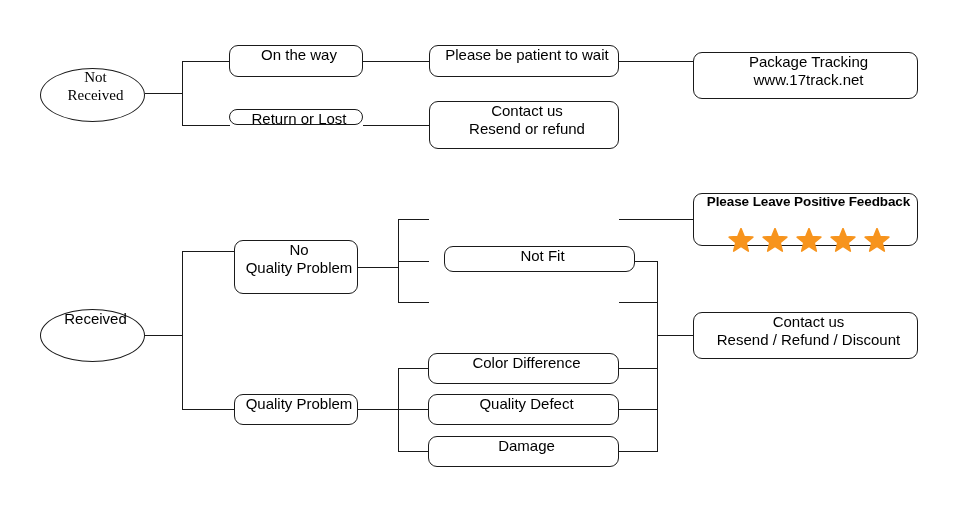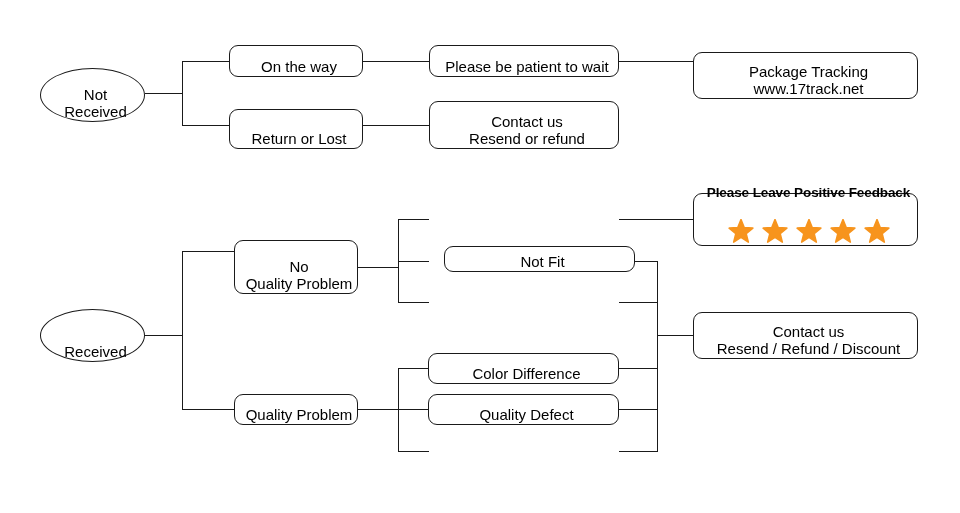--- a/index.html
+++ b/index.html
@@ -20,21 +20,21 @@
   }
   
   .node {
     position: absolute;
     box-sizing: border-box;
     border: 1.3px solid #1a1a1a;
     background: #ffffff;
     display: flex;
     flex-direction: column;
     align-items: center;
-    justify-content: flex-end;
+    justify-content: flex-start;
     text-align: center;
     color: #000000;
     font-size: 15px;
     line-height: 1.18;
     z-index: 3;
     padding-left: 6px;
   }
   .node.rounded {
     border-radius: 9px;
   }
@@ -88,29 +88,29 @@
   <div class="hline" style="left:145px; top:93px; width:38px;"></div>
   <div class="vline" style="left:182px; top:61px; height:65px;"></div>
   <div class="hline" style="left:182px; top:61px; width:48px;"></div>
   <div class="hline" style="left:182px; top:125px; width:48px;"></div>
 
   <div class="hline" style="left:363px; top:61px; width:68px;"></div>
   <div class="hline" style="left:363px; top:125px; width:68px;"></div>
 
   <div class="hline" style="left:619px; top:61px; width:75px;"></div>
 
-  <div class="node ellipse" style="left:40px; top:68px; width:105px; height:54px;">
+  <div class="node ellipse" style="left:40px; top:68px; width:105px; height:54px;font-family:Liberation Serif, serif;">
     <span class="ln">Not</span>
     <span class="ln">Received</span>
   </div>
 
   <div class="node rounded" style="left:229px; top:45px; width:134px; height:32px;">
     <span class="ln">On the way</span>
   </div>
-  <div class="node rounded" style="left:229px; top:109px; width:134px; height:40px;">
+  <div class="node rounded" style="left:229px; top:109px; width:134px; height:16px;">
     <span class="ln">Return or Lost</span>
   </div>
 
   <div class="node rounded" style="left:429px; top:45px; width:190px; height:32px;">
     <span class="ln">Please be patient to wait</span>
   </div>
   <div class="node rounded" style="left:429px; top:101px; width:190px; height:48px;">
     <span class="ln">Contact us</span>
     <span class="ln">Resend or refund</span>
   </div>
@@ -162,20 +162,23 @@
   <div class="node rounded" style="left:444px; top:246px; width:191px; height:26px;">
     <span class="ln">Not Fit</span>
   </div>
 
   <div class="node rounded" style="left:428px; top:353px; width:191px; height:31px;">
     <span class="ln">Color Difference</span>
   </div>
   <div class="node rounded" style="left:428px; top:394px; width:191px; height:31px;">
     <span class="ln">Quality Defect</span>
   </div>
+  <div class="node rounded" style="left:428px; top:436px; width:191px; height:31px;">
+    <span class="ln">Damage</span>
+  </div>
 
   <div class="node rounded" style="left:693px; top:193px; width:225px; height:53px;">
     <div class="feedback-inner">
       <span class="feedback-title">Please Leave Positive Feedback</span>
       <span class="stars" id="star-row">
           <svg viewBox="0 0 100 100" class="star">
             <polygon points="50.00,2.00 62.34,33.01 95.65,35.17 69.97,56.49 78.21,88.83 50.00,71.00 21.79,88.83 30.03,56.49 4.35,35.17 37.66,33.01" fill="#F7941D" stroke="#F7941D" stroke-width="6" stroke-linejoin="round"></polygon>
           </svg>
           <svg viewBox="0 0 100 100" class="star">
             <polygon points="50.00,2.00 62.34,33.01 95.65,35.17 69.97,56.49 78.21,88.83 50.00,71.00 21.79,88.83 30.03,56.49 4.35,35.17 37.66,33.01" fill="#F7941D" stroke="#F7941D" stroke-width="6" stroke-linejoin="round"></polygon>

